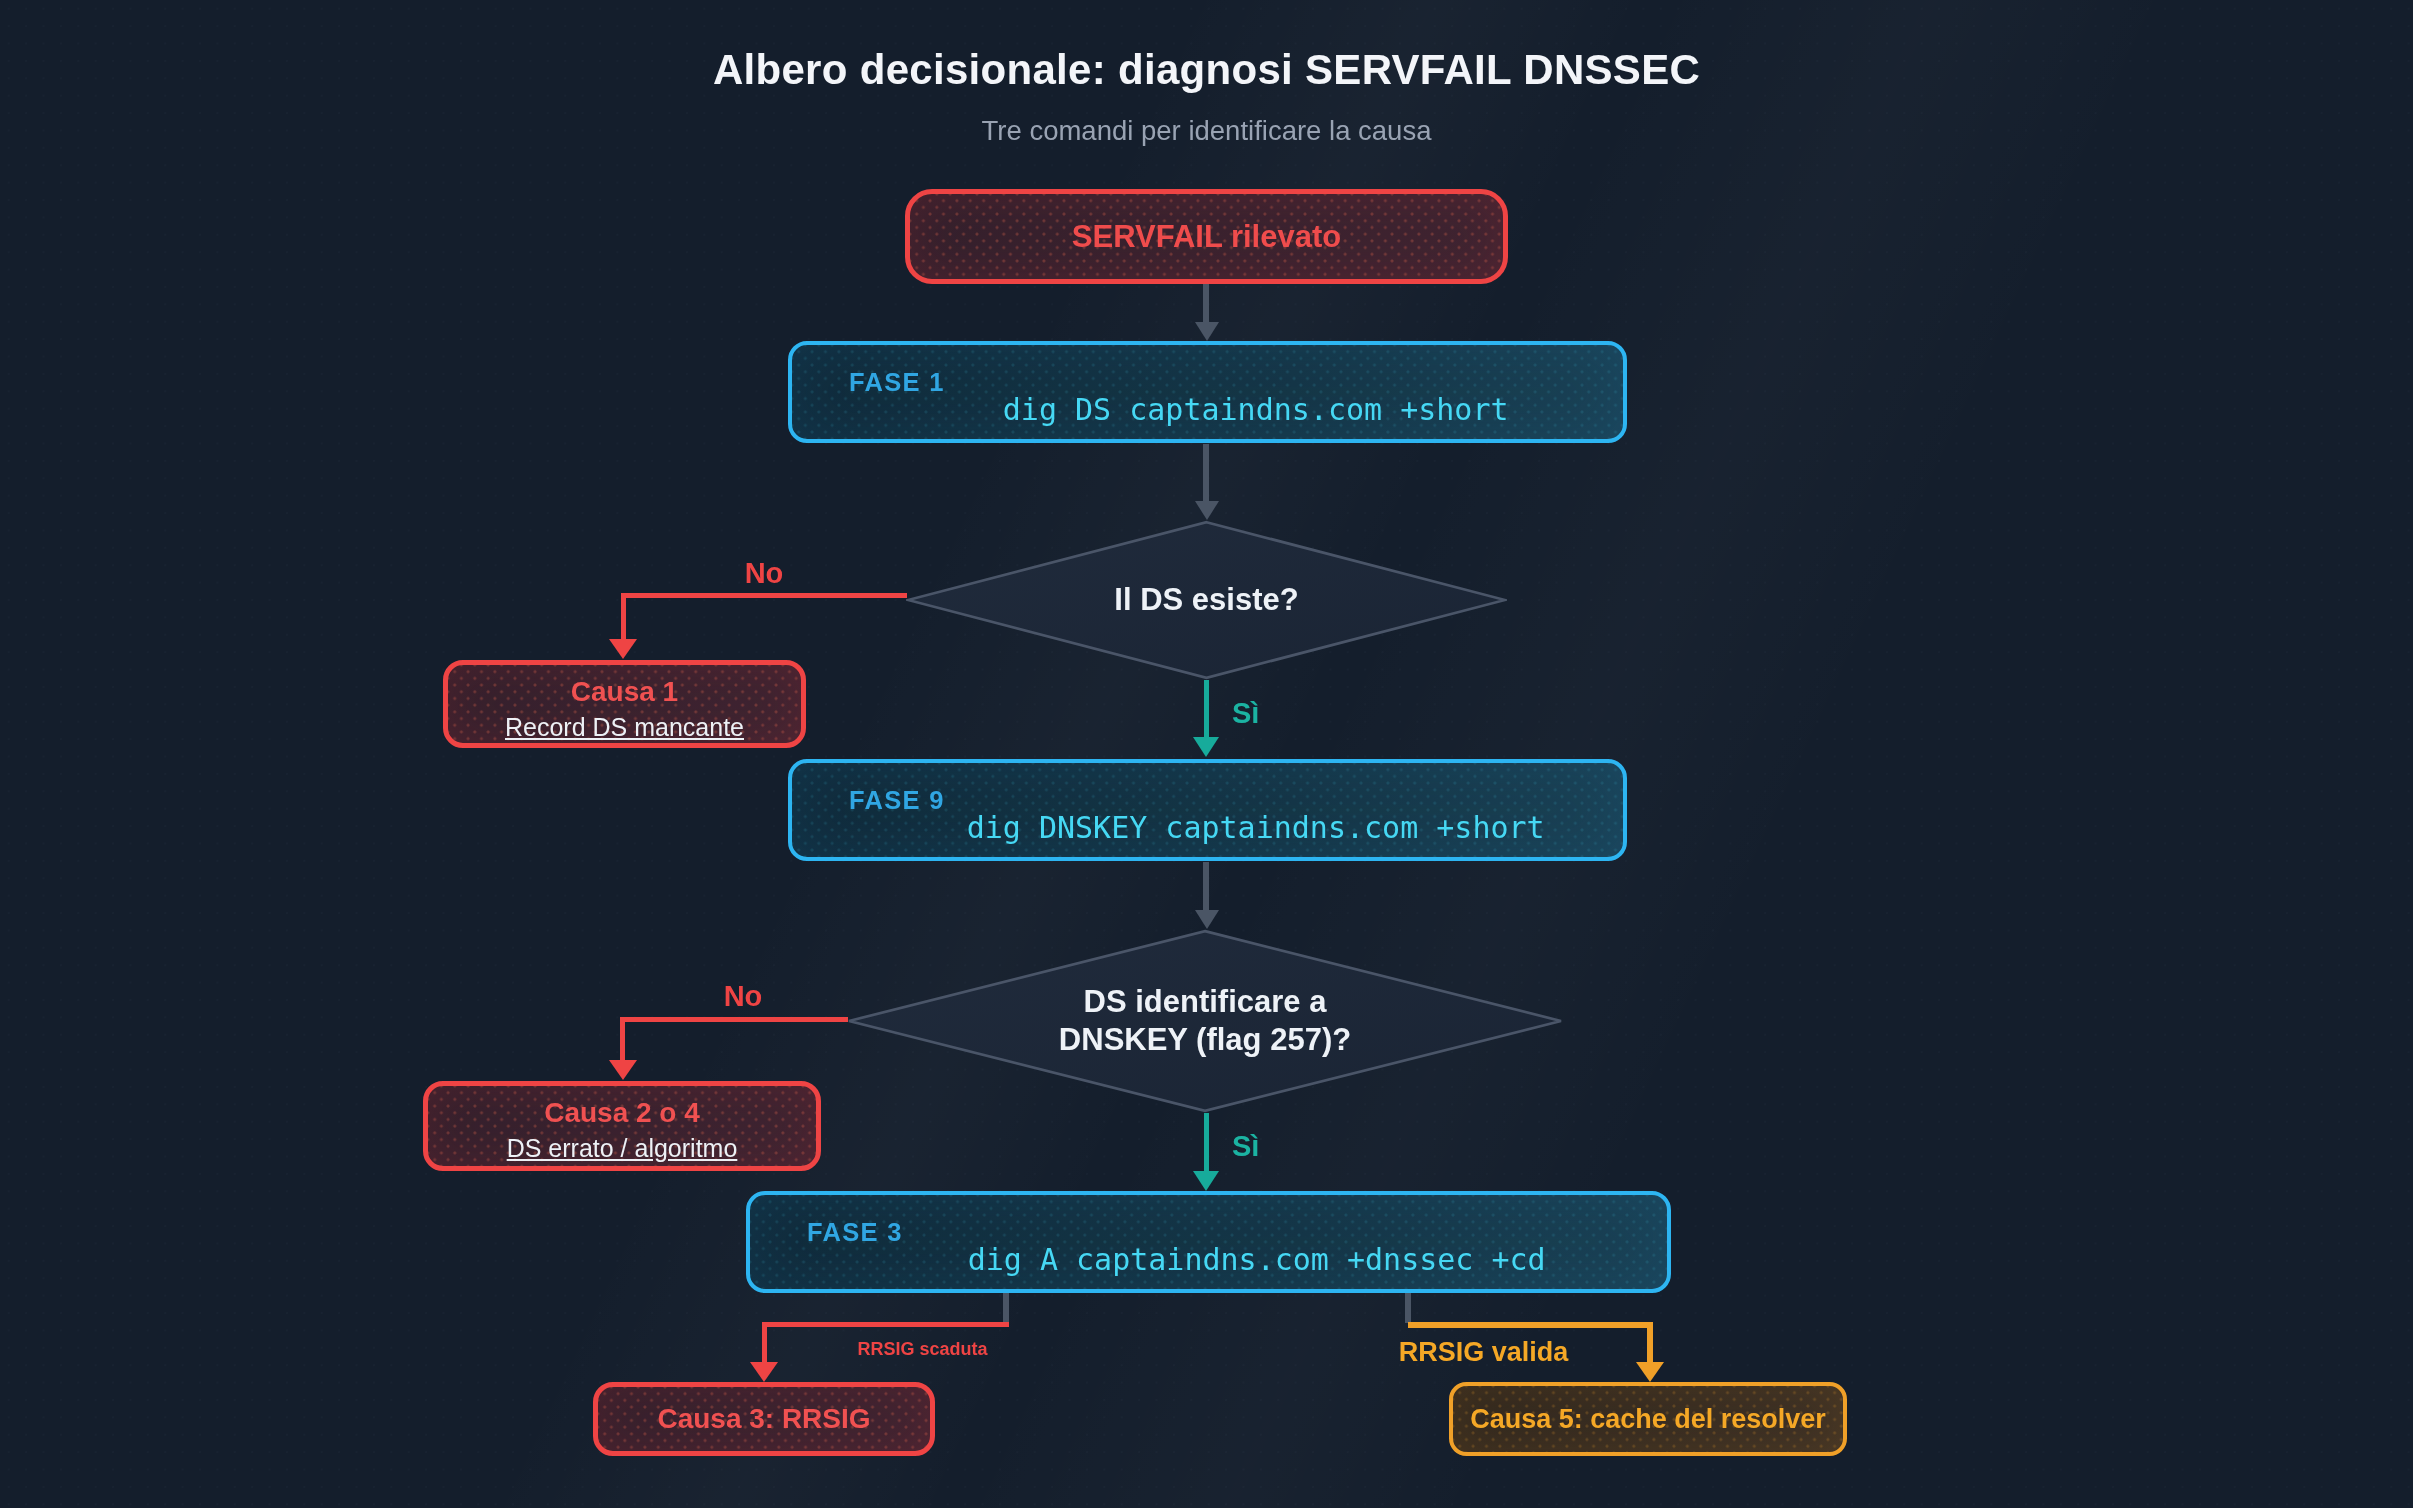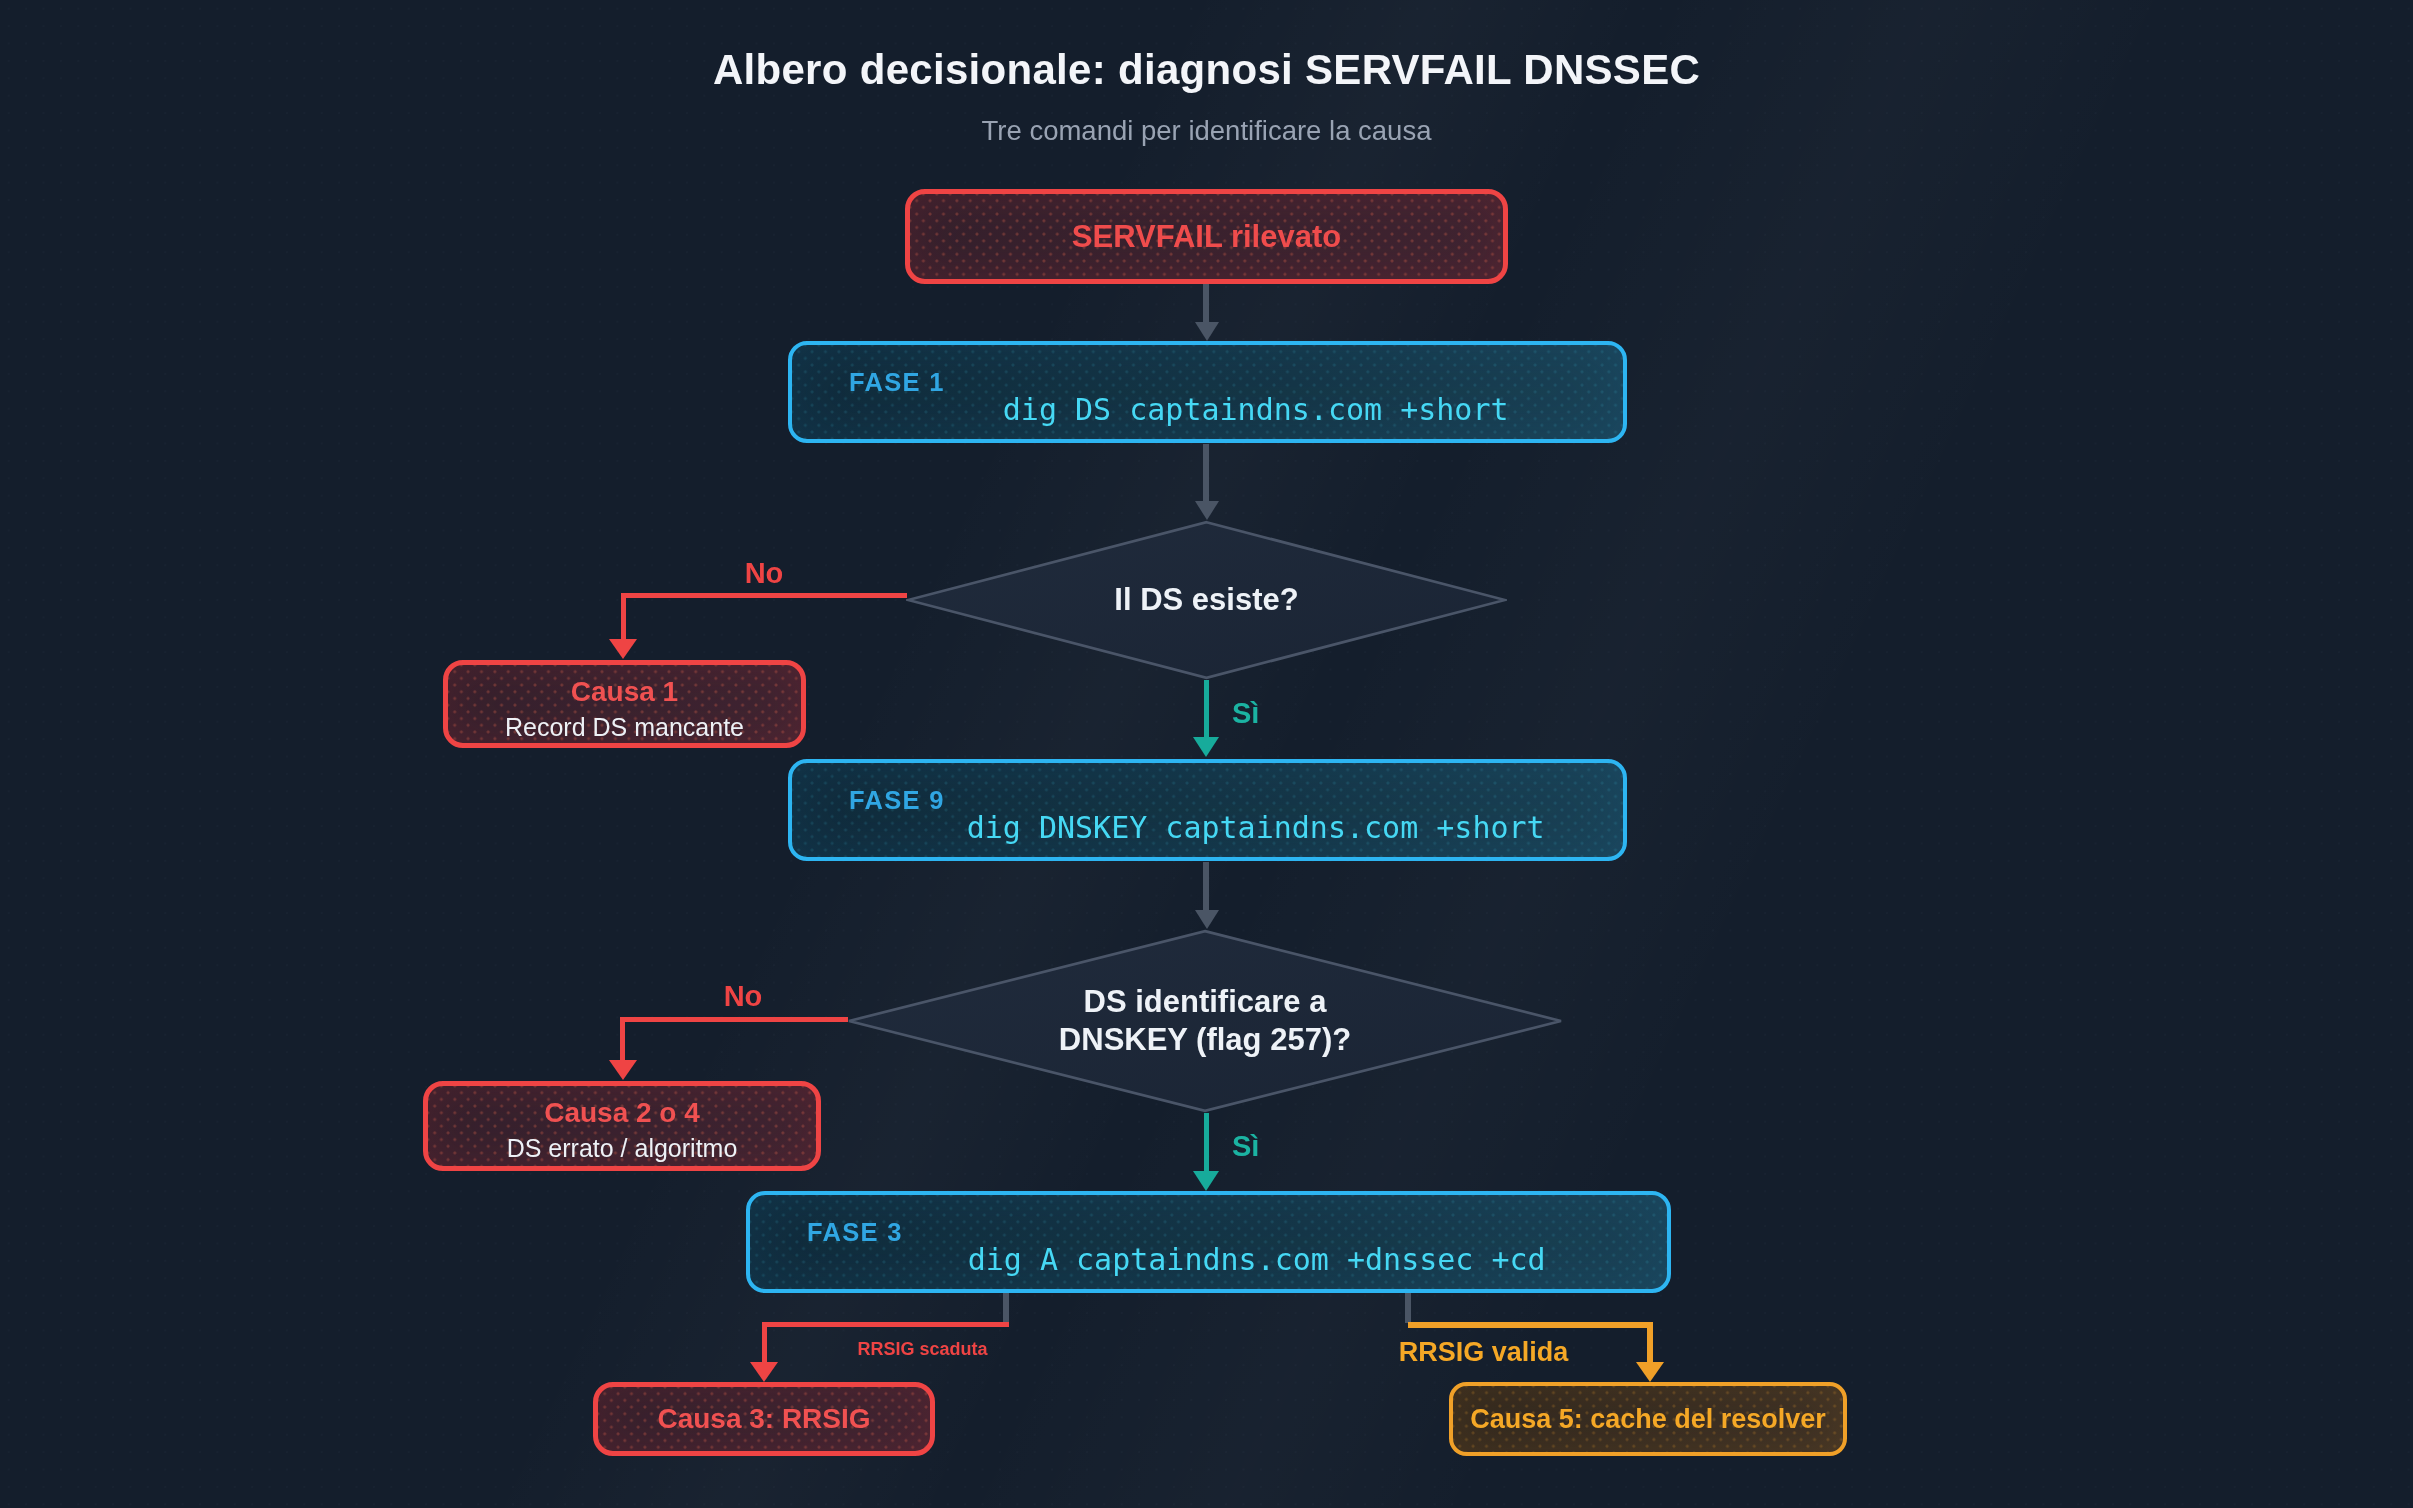--- a/index.html
+++ b/index.html
@@ -61,21 +61,21 @@
       radial-gradient(rgba(241,161,45,0.22) 1.3px, transparent 1.7px),
       radial-gradient(rgba(241,161,45,0.22) 1.3px, transparent 1.7px),
       linear-gradient(135deg,#30271e,#3c3025);
     background-size:13.4px 13.4px, 13.4px 13.4px, 100% 100%;
     background-position:0 0, 6.7px 6.7px, 0 0;
     box-shadow: inset 0 0 47px rgba(150,100,30,0.22);
   }
 
   
   .n-start { left:905px; top:189px; width:603px; height:95px;
-             display:flex; align-items:center; justify-content:center; }
+             display:flex; align-items:center; justify-content:center;border-radius:27px; }
   .n-start .start-label { font-size:31px; font-weight:bold; color:#ef4c4c; }
 
   
   .phase { position:absolute; }
   .n-fase1 { left:788px; top:341px;  width:839px; height:102px; }
   .n-fase2 { left:788px; top:759px; width:839px; height:102px; }
   .n-fase3 { left:746px; top:1191px; width:925px; height:102px; }
   .phase-label {
     position:absolute; left:57px; top:23px;
     font-size:25.5px; font-weight:bold; color:#30a6e3; letter-spacing:1.3px;
@@ -100,21 +100,21 @@
 
   
   .leaf { position:absolute; text-align:center; }
   .n-causa1 { left:443px; top:660px;  width:363px; height:88px; padding-top:10.7px; }
   .n-causa2 { left:423px; top:1081px; width:398px; height:90px; padding-top:10.7px; }
   .n-causa3 { left:593px;  top:1382px; width:342px; height:74px;
               display:flex; align-items:center; justify-content:center; }
   .n-causa5 { left:1449px; top:1382px; width:398px; height:74px;
               display:flex; align-items:center; justify-content:center; }
   .leaf-title { font-size:28px; font-weight:bold; color:#f05151; line-height:1.15; white-space:nowrap; }
-  .leaf-sub   { font-size:25px; color:#edf1f6; margin-top:5.4px; white-space:nowrap; }
+  .leaf-sub   { font-size:25px; color:#edf1f6; margin-top:5.4px; white-space:nowrap;text-decoration:underline; }
   .leaf-amber-title { font-size:27px; font-weight:bold; color:#f5a826; white-space:nowrap; }
 
   
   .line { position:absolute; }
   .gray  { background:#4a5565; }
   .redln { background:#ef4444; }
   .tealln{ background:#17ab9b; }
   .ambln { background:#f0a028; }
 
   .ah { position:absolute; width:0; height:0;

